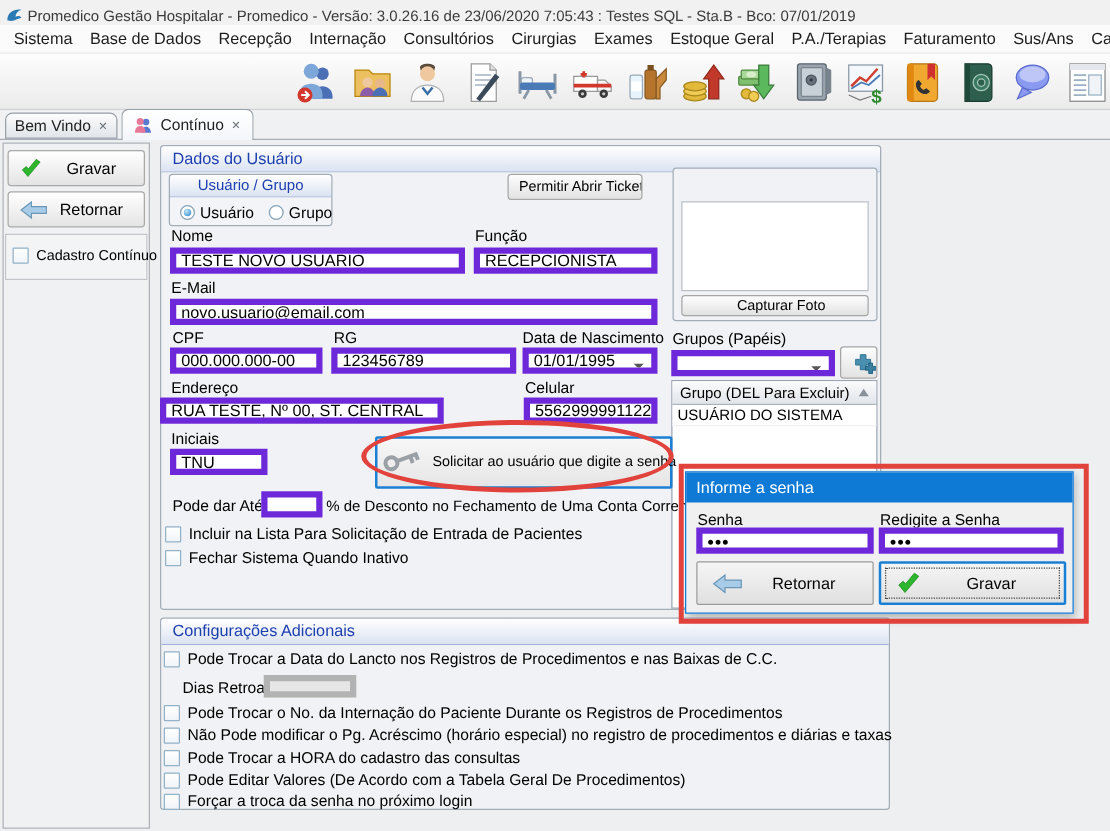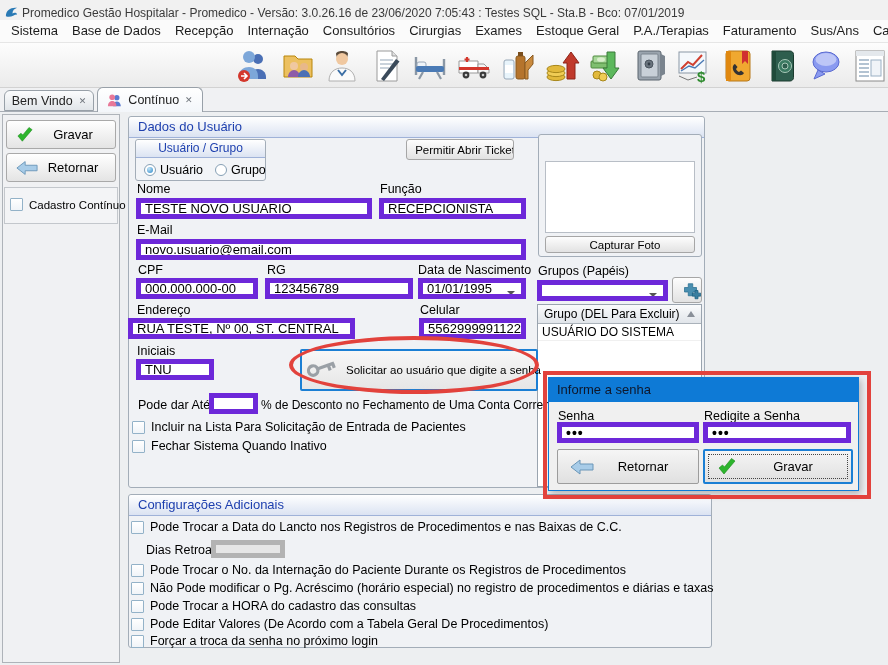--- a/index.html
+++ b/index.html
@@ -77,21 +77,21 @@
 
   
   .keybtn{position:absolute;left:300px;top:349px;width:238px;height:42px;
     border:2px solid #1b7fd4;border-radius:2px;background:linear-gradient(#f7f7f7,#e6e6e6);
     display:flex;align-items:center;font-size:11.5px;}
   .keybtn .ktext{padding-left:6px;white-space:nowrap;}
 
   
   .dlg{position:absolute;left:548px;top:377px;width:311px;height:114px;background:#f0f0f0;
     border:1px solid #0e7ad6;z-index:30;box-shadow:2px 3px 7px rgba(0,0,0,.25);}
-  .dlgtitle{height:24px;line-height:24px;background:#0e7ad6;color:#0f172a;font-size:13px;
+  .dlgtitle{height:24px;line-height:24px;background:#0e7ad6;color:#ffffff;font-size:13px;
     padding-left:8px;}
   .dlg .lbl{font-size:12.5px;}
   .dots{font-weight:bold;font-size:14px;letter-spacing:1px;}
   .dlgbtn{display:flex;align-items:center;background:linear-gradient(#f5f5f5,#e0e0e0);
     border:1px solid #9c9c9c;border-radius:2px;font-size:13px;position:absolute;}
   .dlgbtn .dicon{position:absolute;left:12px;top:50%;transform:translateY(-50%);}
   .dlgbtn .dlabel{position:absolute;left:30px;right:0;text-align:center;}
   .dlgbtn.focus{border:2px solid #1b7fd4;outline:1px dotted #444;outline-offset:-6px;}
 
   

